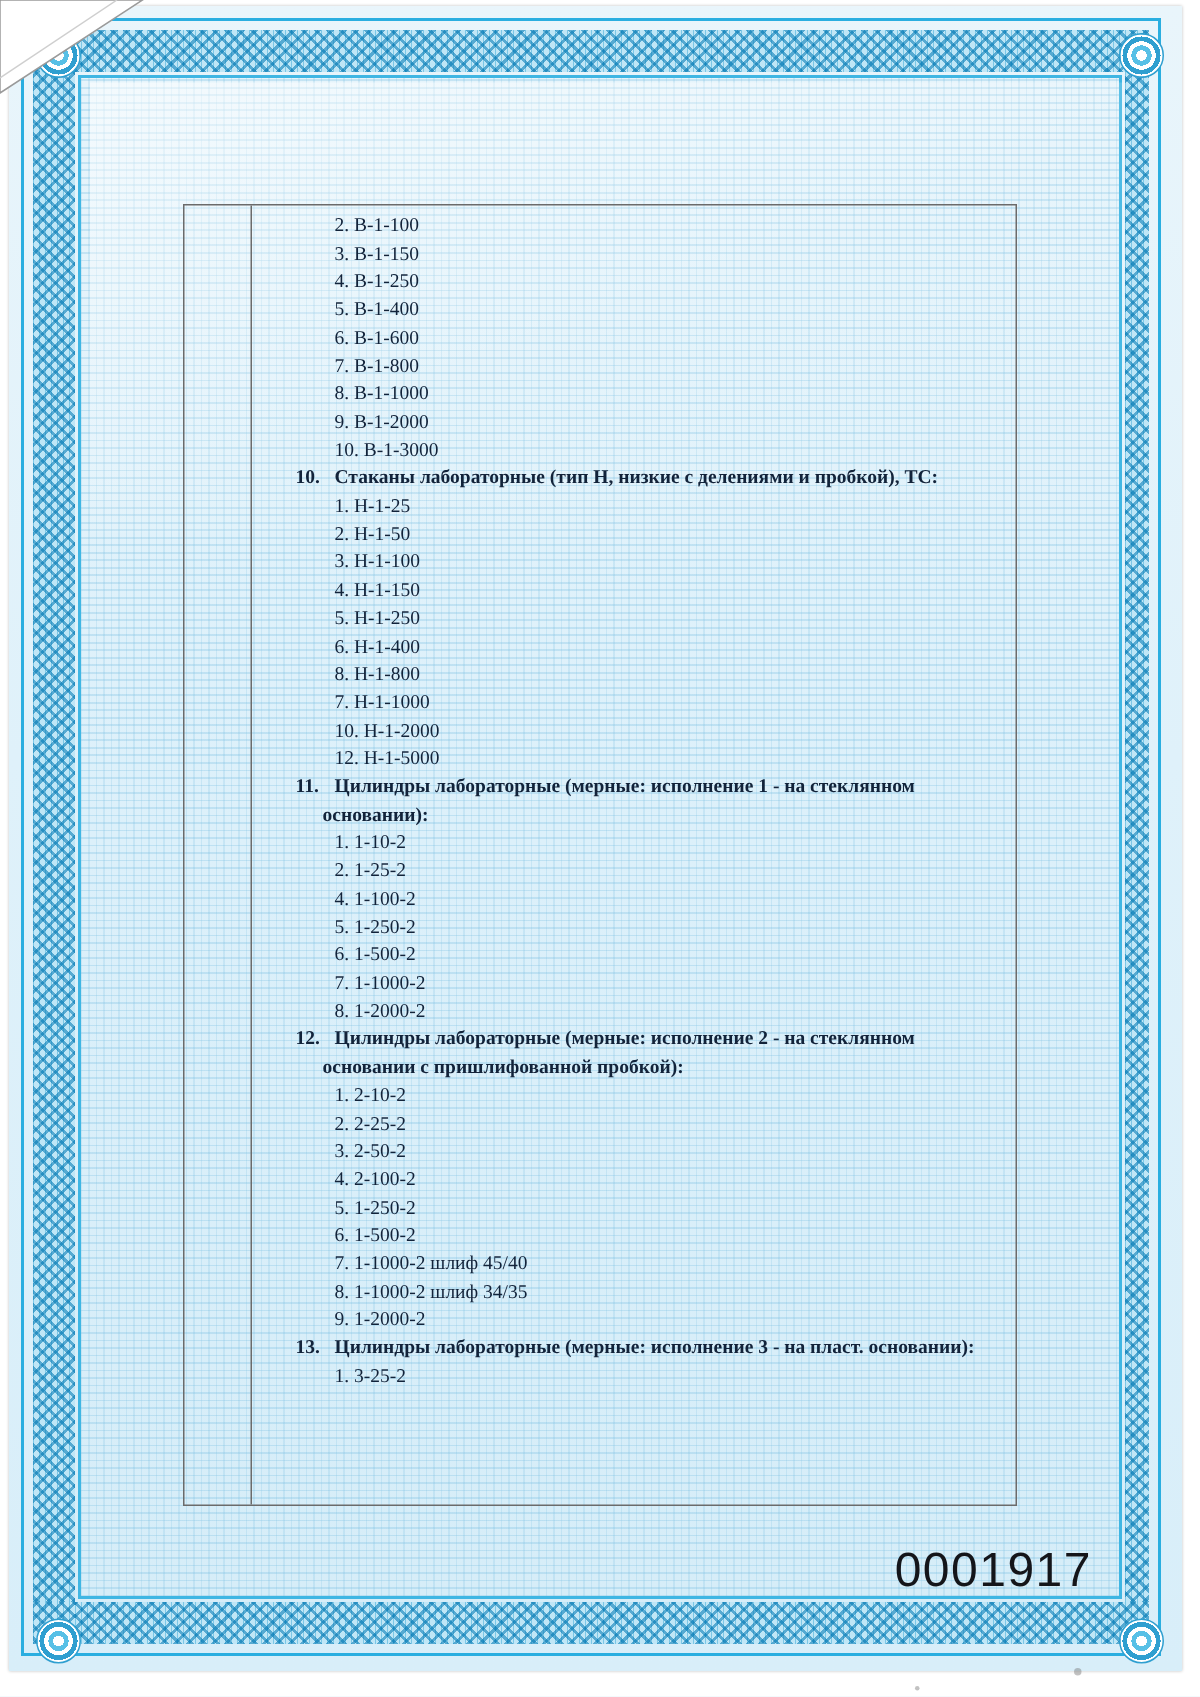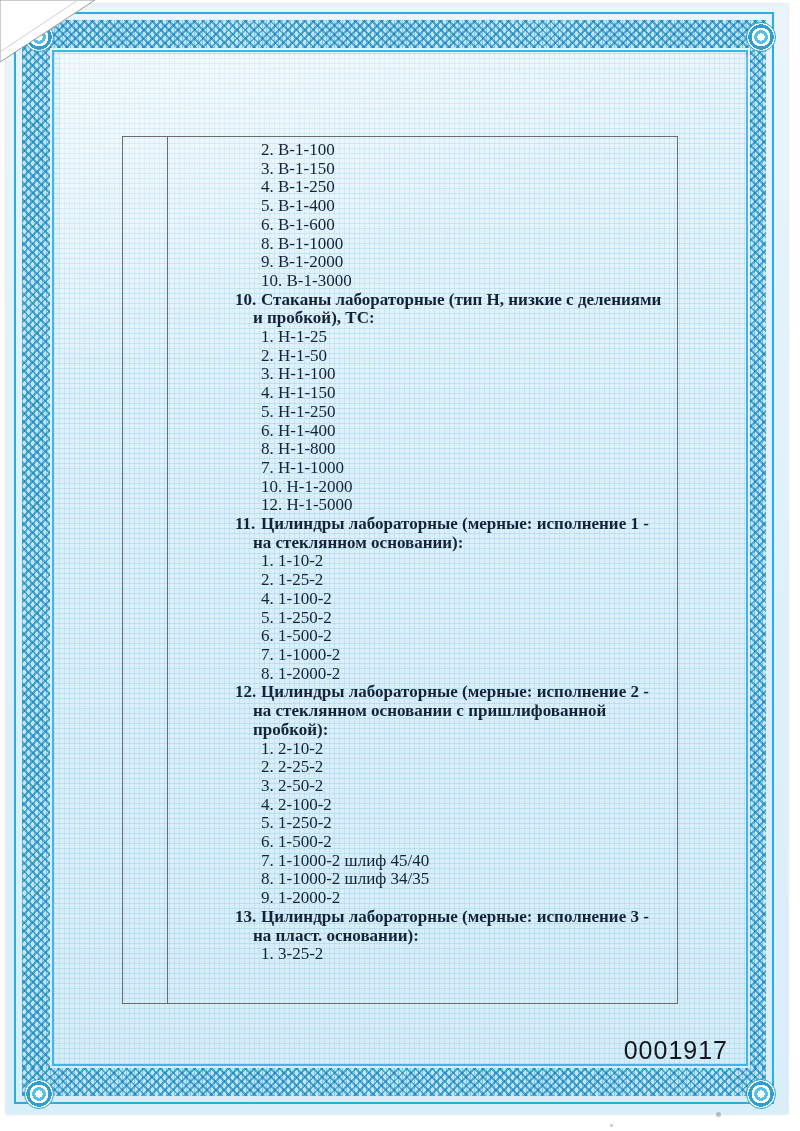--- a/index.html
+++ b/index.html
@@ -164,24 +164,23 @@
     background: #6b6b6b;
   }
   .list-area {
     position: absolute;
     left: 46px;
     right: 0;
     top: 0;
     bottom: 0;
     padding: 4px 10px 0 10px;
     box-sizing: border-box;
-    font-size: 17px;
+    font-size: 13px;
     line-height: 18.7px;
     color: #12233a;
-    margin-left: 38px;
   }
 
   .item {
     white-space: pre-wrap;
   }
   .item.sub {
     padding-left: 44px;
   }
   .item.head {
     font-weight: bold;
@@ -194,21 +193,21 @@
     width: 26px;
     text-indent: 0;
   }
 
   
   .serial {
     position: absolute;
     right: 72px;
     bottom: 66px;
     font-family: "Liberation Sans", sans-serif;
-    font-size: 25px;
+    font-size: 32px;
     letter-spacing: 1px;
     color: #14151a;
   }
 
   
   .speck {
     position: absolute;
     background: rgba(120,120,120,0.45);
     border-radius: 50%;
   }
@@ -240,20 +239,21 @@
   </svg>
 
   <div class="content-box">
     <div class="col-split"></div>
     <div class="list-area">
         <div class="item sub">2. В-1-100</div>
         <div class="item sub">3. В-1-150</div>
         <div class="item sub">4. В-1-250</div>
         <div class="item sub">5. В-1-400</div>
         <div class="item sub">6. В-1-600</div>
+        <div class="item sub">7. В-1-800</div>
         <div class="item sub">8. В-1-1000</div>
         <div class="item sub">9. В-1-2000</div>
         <div class="item sub">10. В-1-3000</div>
         <div class="item head"><span class="num">10.</span><span>Стаканы лабораторные (тип Н, низкие с делениями и пробкой), ТС:</span></div>
         <div class="item sub">1. Н-1-25</div>
         <div class="item sub">2. Н-1-50</div>
         <div class="item sub">3. Н-1-100</div>
         <div class="item sub">4. Н-1-150</div>
         <div class="item sub">5. Н-1-250</div>
         <div class="item sub">6. Н-1-400</div>

